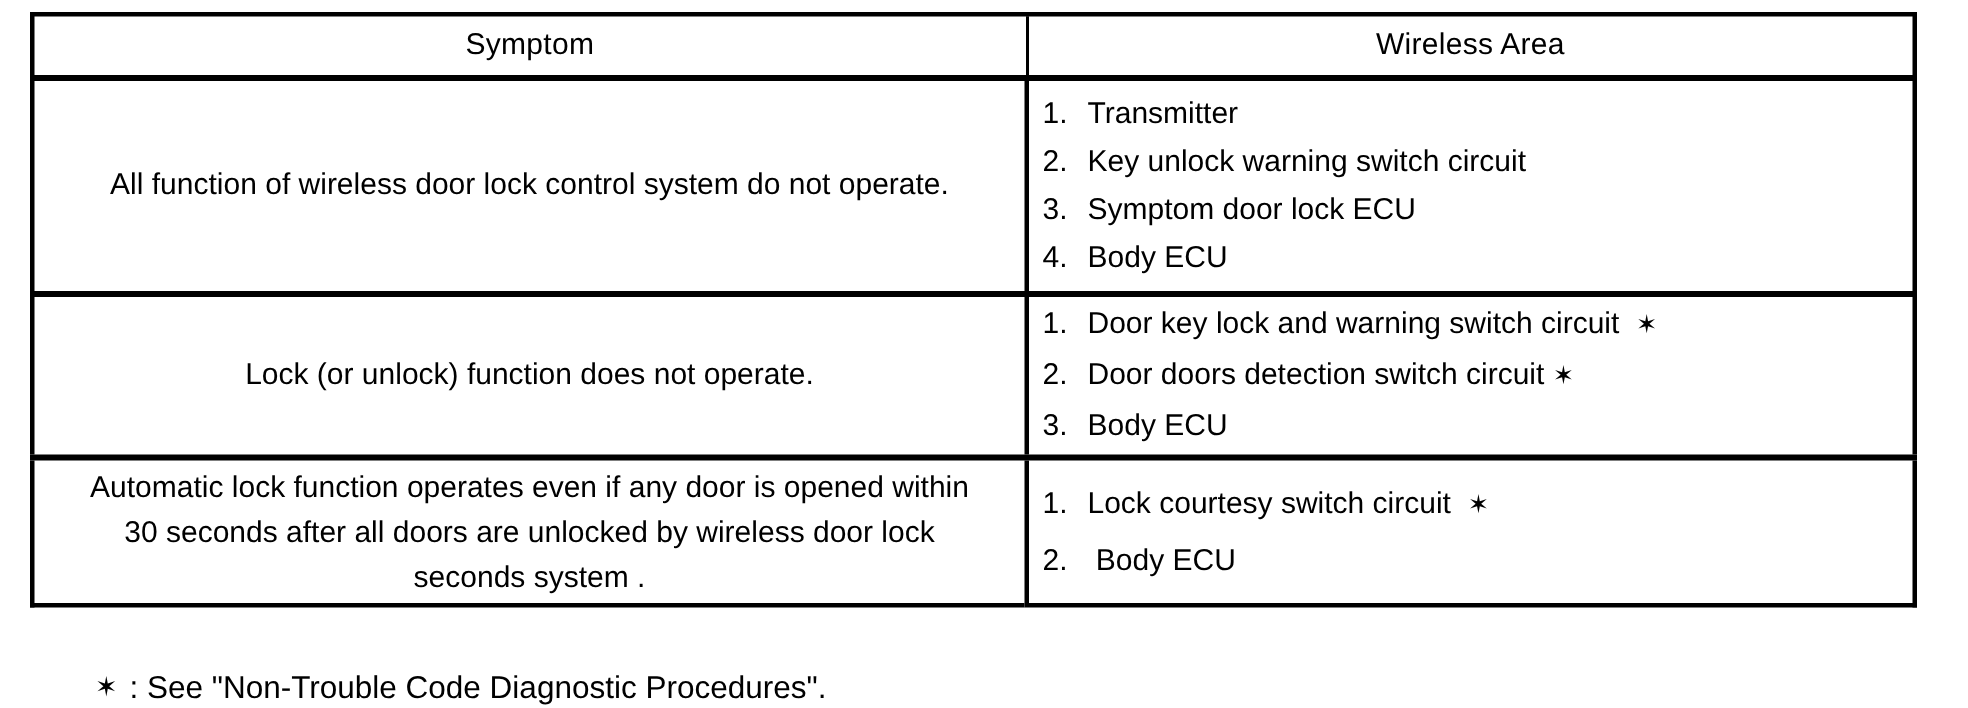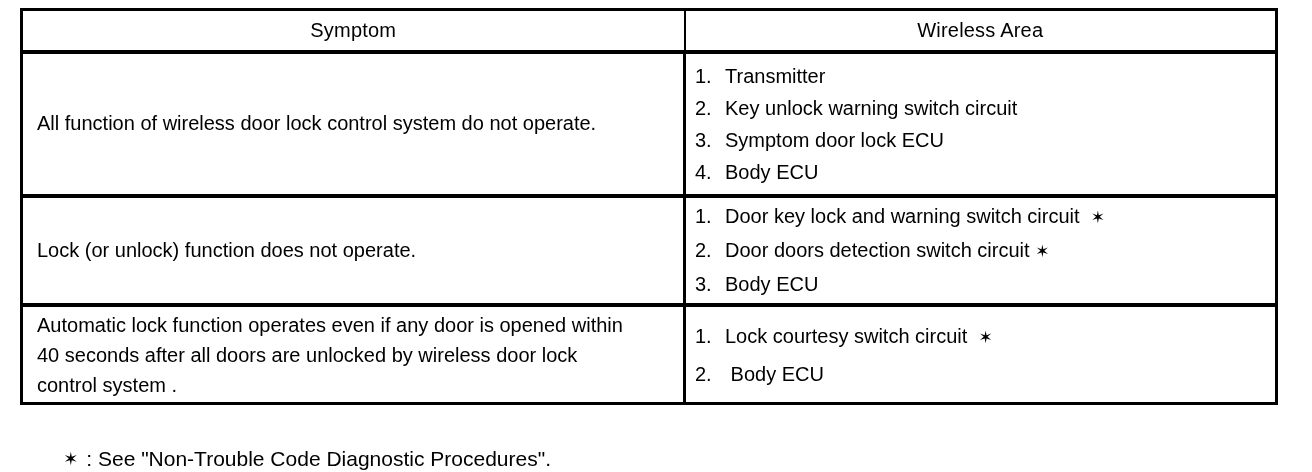--- a/index.html
+++ b/index.html
@@ -78,21 +78,21 @@
   .row-1 td { height: 142px; }
   .row-2 td { height: 108px; }
   .row-3 td { height: 97px; }
 
   
   .symptom-text {
     font-size: 20px;
     line-height: 31px;
     text-align: left;
   }
-  .symptom-text .line { display: block; white-space: pre; }
+  .symptom-text .line { display: block; white-space: pre; text-align: center; }
 
   .row-3 .symptom-text { line-height: 30px; }
 
   
   .suspect-list {
     list-style: none;
     margin: 0;
     padding: 0;
     font-size: 20px;
   }
@@ -208,22 +208,22 @@
               <span class="star"></span>
             </li>
           </ul>
         </td>
       </tr>
 
       <tr class="body-row row-3">
         <td class="cell-symptom">
           <div class="symptom-text">
             <span class="line">Automatic lock function operates even if any door is opened within</span>
-            <span class="line">40 seconds after all doors are unlocked by wireless door lock</span>
-            <span class="line">control system .</span>
+            <span class="line">30 seconds after all doors are unlocked by wireless door lock</span>
+            <span class="line">seconds system .</span>
           </div>
         </td>
         <td class="cell-suspect">
           <ul class="suspect-list">
             <li>
               <span class="num">1.</span>
               <span class="txt">Lock courtesy switch circuit  </span>
               <span class="star">✶</span>
             </li>
             <li>

